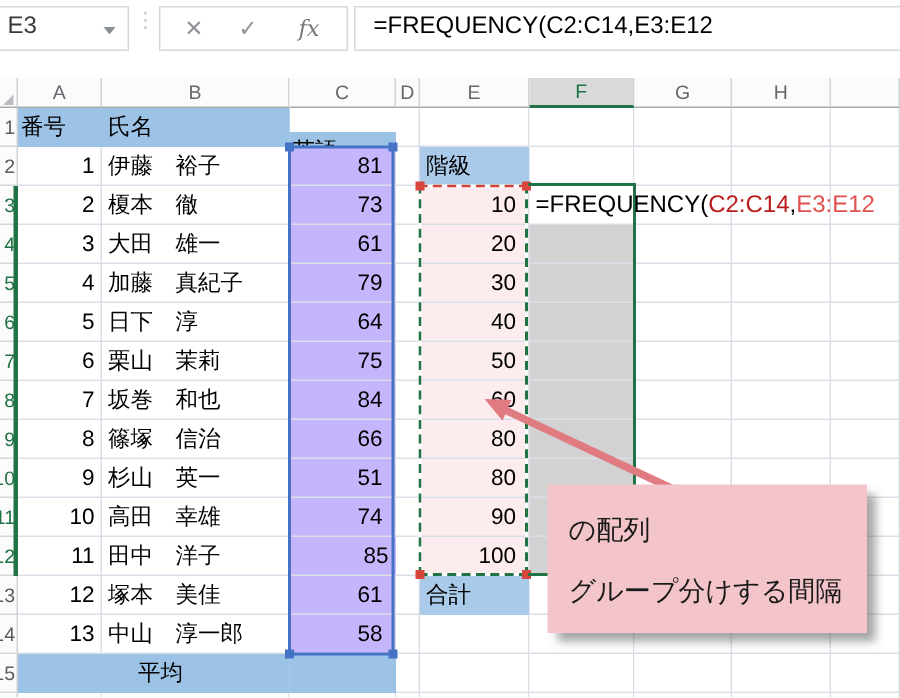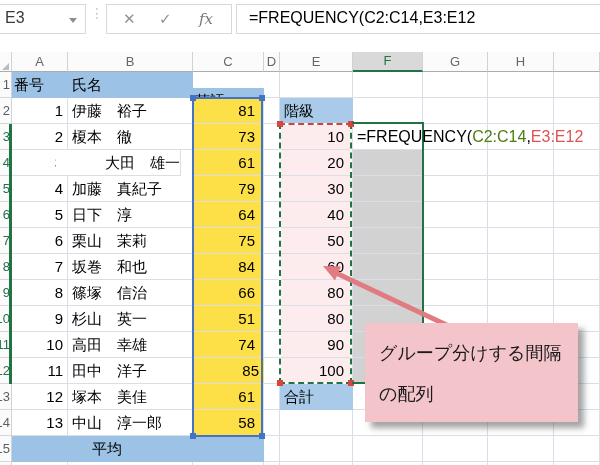--- a/index.html
+++ b/index.html
@@ -42,42 +42,42 @@
   .rh span { display:block; width:24px; margin-left:-14px; text-align:right;
         font-size:13px; color:#5a5d62; line-height:25px; }
   .rh.sel span { color:#217346; }
   #rh-green-bar { position:absolute; left:9px; top:80px; width:3px; height:260px; background:#217346; }
 
   .c { position:absolute; height:26px; background:#fff;
        border-right:1px solid #dadfe7; border-bottom:1px solid #dadfe7;
        font-size:15px; color:#000; line-height:25px; white-space:nowrap; overflow:hidden; }
   .c.blue  { background:#9cc2e5; border-color:#9cc2e5; }
   .c.blue2 { background:#a9cbe9; border-color:#a9cbe9; }
-  .c.lblue { background:#fde047; }
+  .c.lblue { background:#c4b5fd; }
   .c.pink  { background:#fdecee; }
   .c.gray  { background:#d2d2d2; }
   .c.ar { text-align:right; }
   .pl2{padding-left:2px;} .pl4{padding-left:4px;} .pl24{padding-left:24px;}
   .pr4{padding-right:4px;} .pr8{padding-right:8px;}
 
   
   .ov { position:absolute; pointer-events:none; }
   #c-range { left:192px; top:53px; width:71px; height:340px; border:2px solid #4472c4; }
   .handle { position:absolute; width:6px; height:6px; background:#4472c4; }
   #e-ants-white { left:279px; top:79px; width:73px; height:261px; border:2px solid #fff; }
   #e-ants { left:279px; top:79px; width:73px; height:261px;
             border-top:2px dashed #cf4437; border-left:2px dashed #217346;
             border-right:2px dashed #217346; border-bottom:2px dashed #217346; }
   .rhandle { position:absolute; width:6px; height:6px; background:#d8453c; }
   #f-sel { left:352px; top:78px; width:72px; height:262px;
            border-top:2px solid #217346; border-right:2px solid #217346; border-bottom:2px solid #217346; }
 
   #cell-formula { position:absolute; left:357px; top:81px; height:24px; line-height:24px;
                   font-size:16px; white-space:nowrap; z-index:6; }
-  .f-black{color:#000;} .f-blue{color:#4d7c0f;} .f-red{color:#e05252;}
+  .f-black{color:#000;} .f-blue{color:#b91c1c;} .f-red{color:#e05252;}
 
   #arrow-svg { position:absolute; left:0; top:0; width:600px; height:421px; z-index:7; pointer-events:none; }
 
   #callout { position:absolute; left:365px; top:279px; width:213px; height:99px;
              background:#f3c5ca; box-shadow:6px 6px 6px rgba(90,90,90,0.55);
              padding:10px 0 0 14px; z-index:8; }
   #callout div { font-size:18px; line-height:41px; color:#1a1a1a; white-space:nowrap; }
 </style>
 </head>
 <body>
@@ -187,21 +187,21 @@
         <div class="c ar pr4" style="left: 12px; top: 80px; width: 56px;">2</div>
         <div class="c pl4" style="left: 68px; top: 80px; width: 125px;">榎本　徹</div>
         <div class="c lblue ar pr8" style="left: 193px; top: 80px; width: 71px;">73</div>
         <div class="c" style="left: 264px; top: 80px; width: 16px;"></div>
         <div class="c pink ar pr8" style="left: 280px; top: 80px; width: 73px;">10</div>
         <div class="c" style="left: 353px; top: 80px; width: 70px;"></div>
         <div class="c" style="left: 423px; top: 80px; width: 65px;"></div>
         <div class="c" style="left: 488px; top: 80px; width: 66px;"></div>
         <div class="c" style="left: 554px; top: 80px; width: 46px;"></div>
         <div class="c ar pr4" style="left: 12px; top: 106px; width: 56px;">3</div>
-        <div class="c pl4" style="left: 56px; top: 106px; width: 125px; text-align: right;">大田　雄一</div>
+        <div class="c pl4" style="left: 68px; top: 106px; width: 125px;">大田　雄一</div>
         <div class="c lblue ar pr8" style="left: 193px; top: 106px; width: 71px;">61</div>
         <div class="c" style="left: 264px; top: 106px; width: 16px;"></div>
         <div class="c pink ar pr8" style="left: 280px; top: 106px; width: 73px;">20</div>
         <div class="c gray" style="left: 353px; top: 106px; width: 70px;"></div>
         <div class="c" style="left: 423px; top: 106px; width: 65px;"></div>
         <div class="c" style="left: 488px; top: 106px; width: 66px;"></div>
         <div class="c" style="left: 554px; top: 106px; width: 46px;"></div>
         <div class="c ar pr4" style="left: 12px; top: 132px; width: 56px;">4</div>
         <div class="c pl4" style="left: 68px; top: 132px; width: 125px;">加藤　真紀子</div>
         <div class="c lblue ar pr8" style="left: 193px; top: 132px; width: 71px;">79</div>
@@ -333,17 +333,17 @@
     <div id="cell-formula">
       <span class="f-black">=FREQUENCY(</span><span class="f-blue">C2:C14</span><span class="f-black">,</span><span class="f-red">E3:E12</span>
     </div>
 
     <svg id="arrow-svg" viewBox="0 0 600 421">
       <line x1="470" y1="292" x2="336" y2="229" stroke="#e07b82" stroke-width="5"></line>
       <polygon points="323,222 341,222.5 335,236.5" fill="#e07b82"></polygon>
     </svg>
 
     <div id="callout">
+      <div>の配列</div>
       <div>グループ分けする間隔</div>
-      <div>の配列</div>
     </div>
   </div>
 </div>
 
 </body></html>

